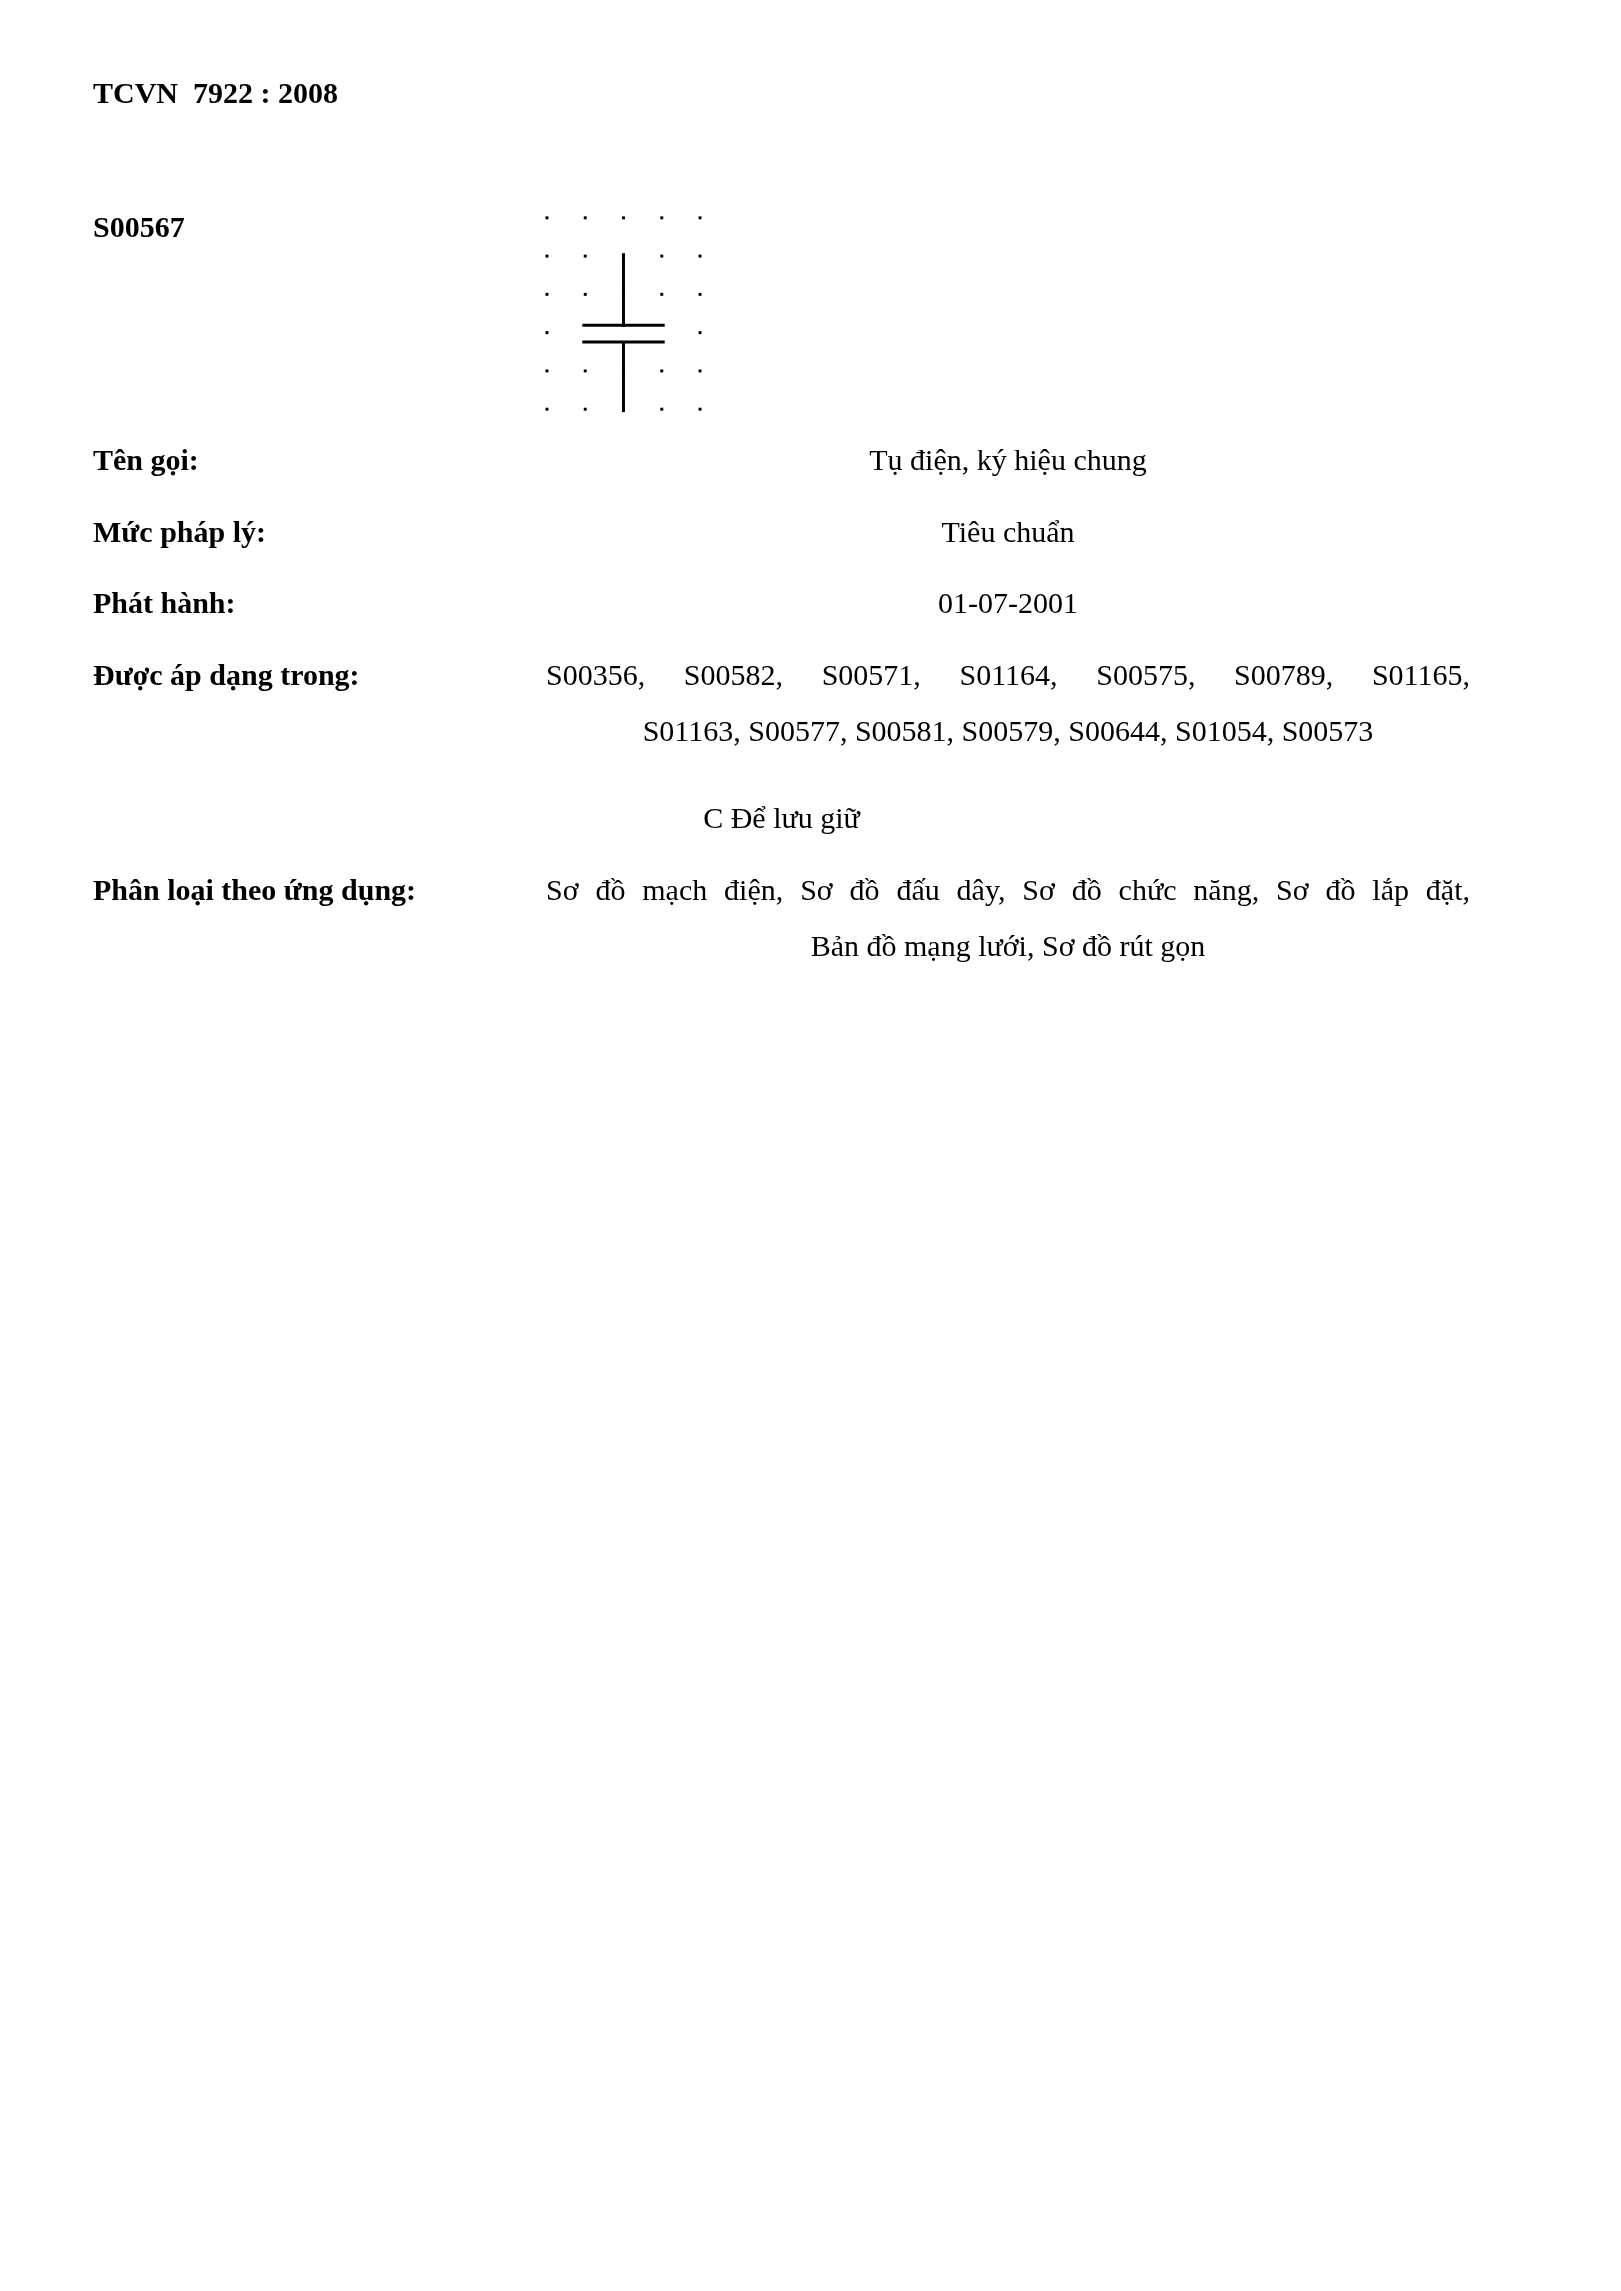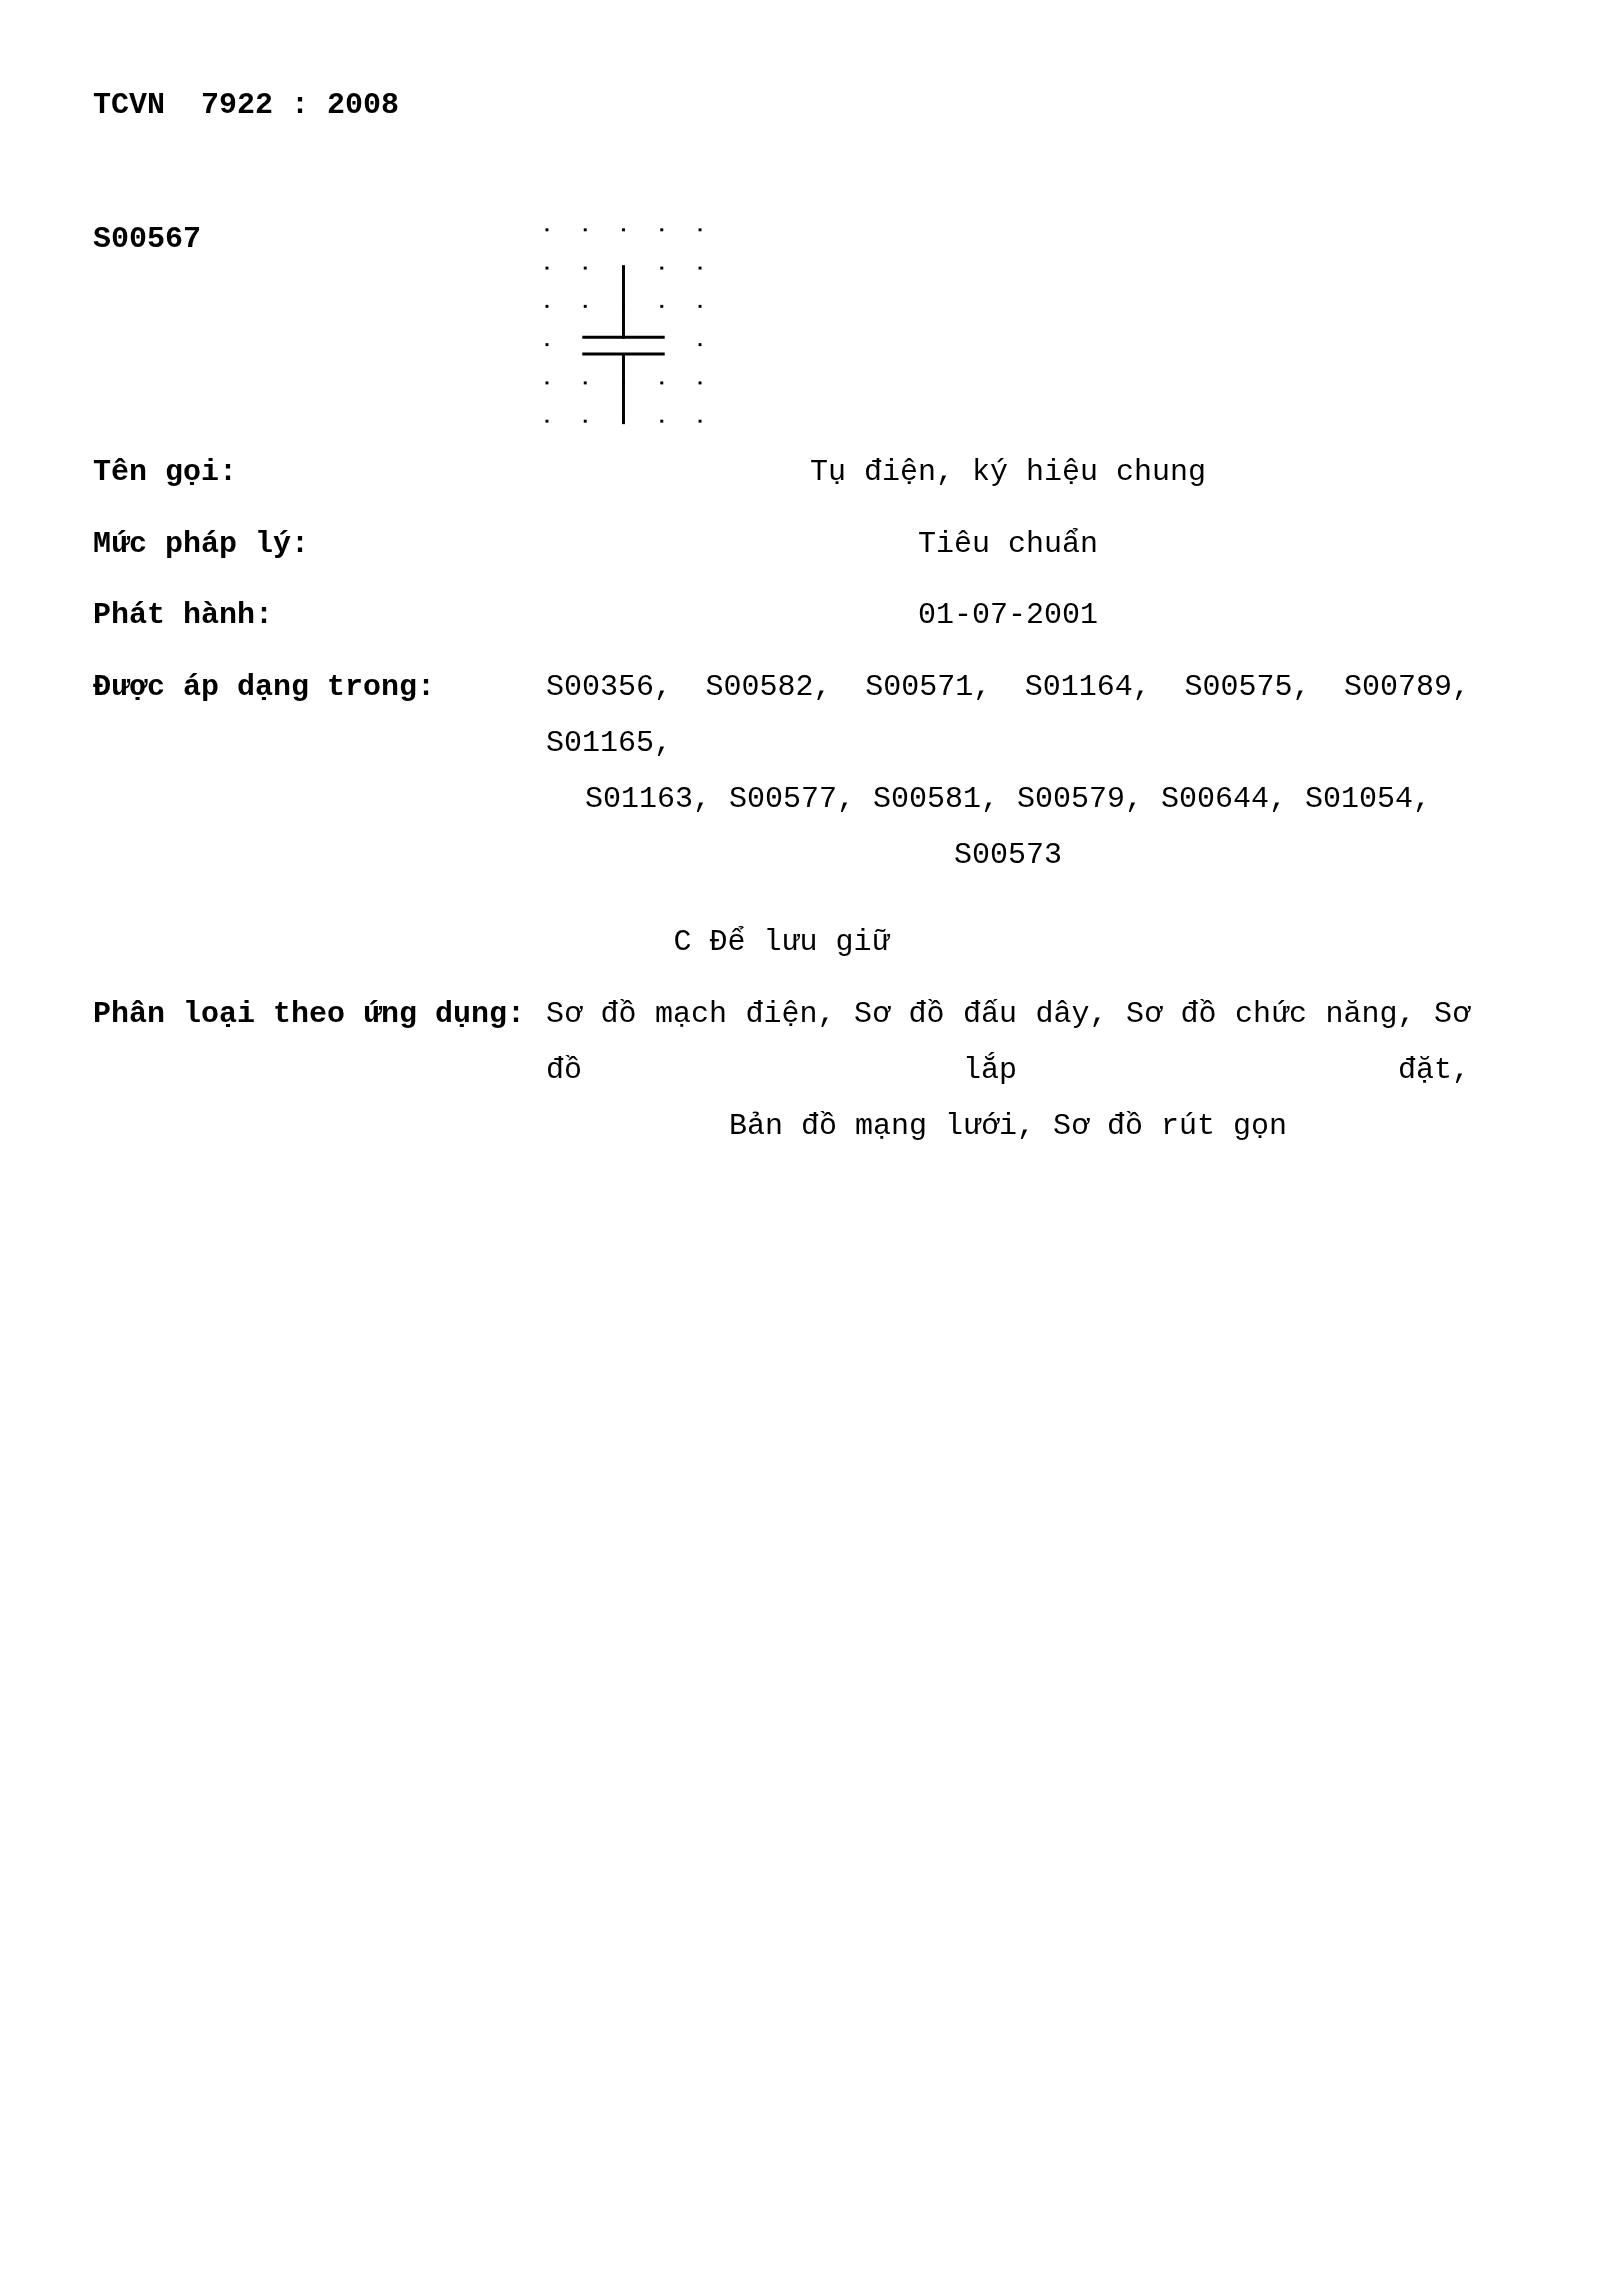--- a/index.html
+++ b/index.html
@@ -6,24 +6,24 @@
     margin: 0;
     padding: 0;
     background: #ffffff;
   }
   .page {
     position: relative;
     width: 1621px;
     height: 1716px;
     background: #ffffff;
     color: #000000;
-    font-family: Liberation Mono, monospace;
+    font-family: Liberation Serif, serif;
     font-size: 30px;
     line-height: 56px;
-    margin: 12px auto;
+    margin: 0 auto;
     overflow: hidden;
   }
   .doc-header {
     position: absolute;
     left: 93px;
     top: 65px;
     font-weight: bold;
     white-space: pre;
   }
   .symbol-id {

